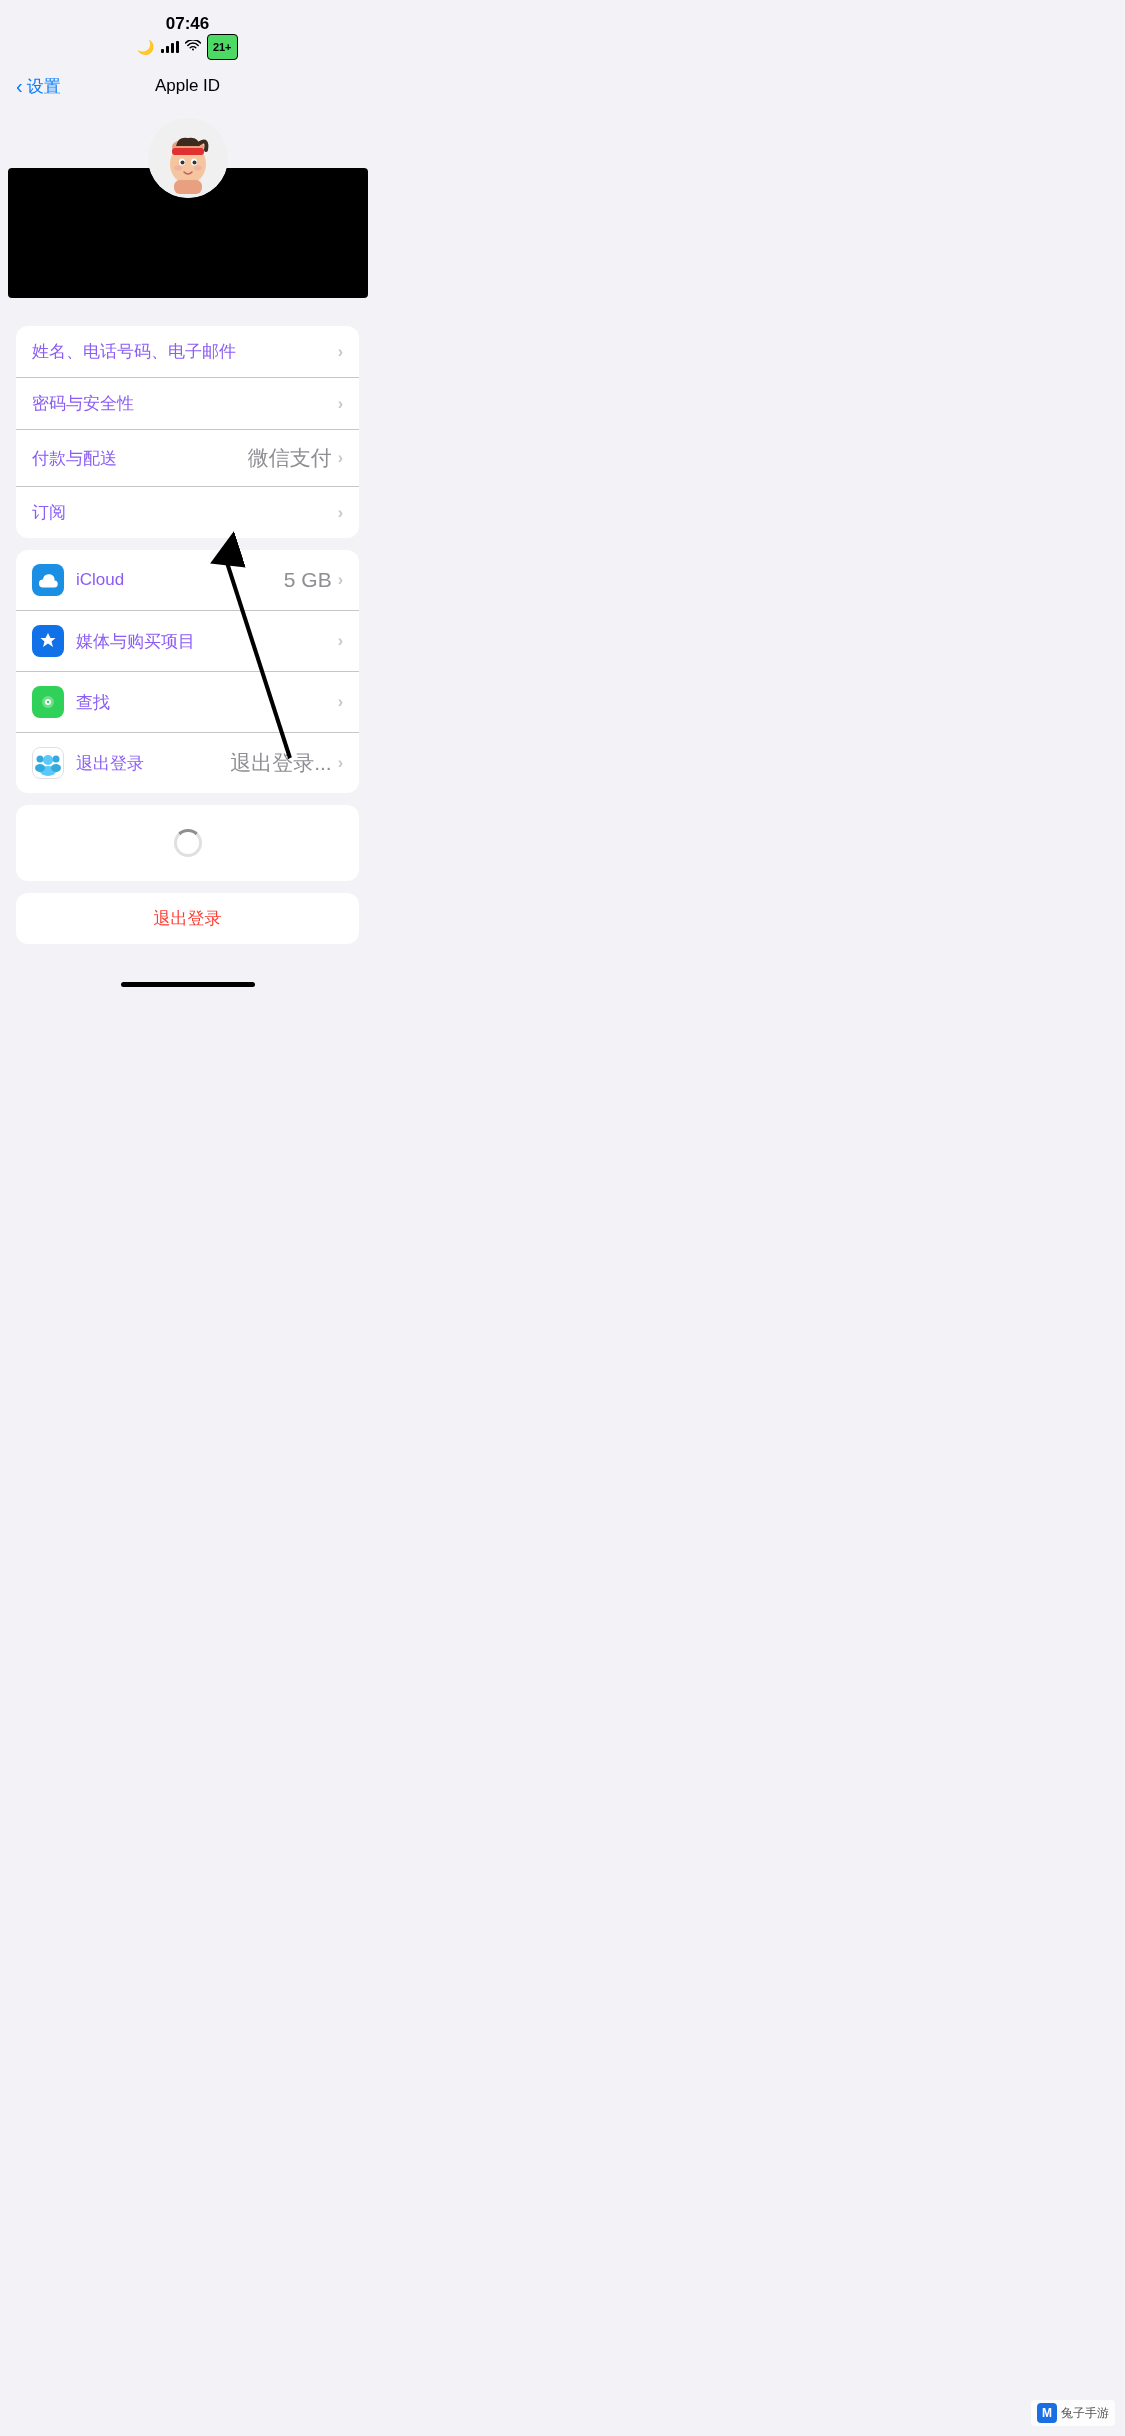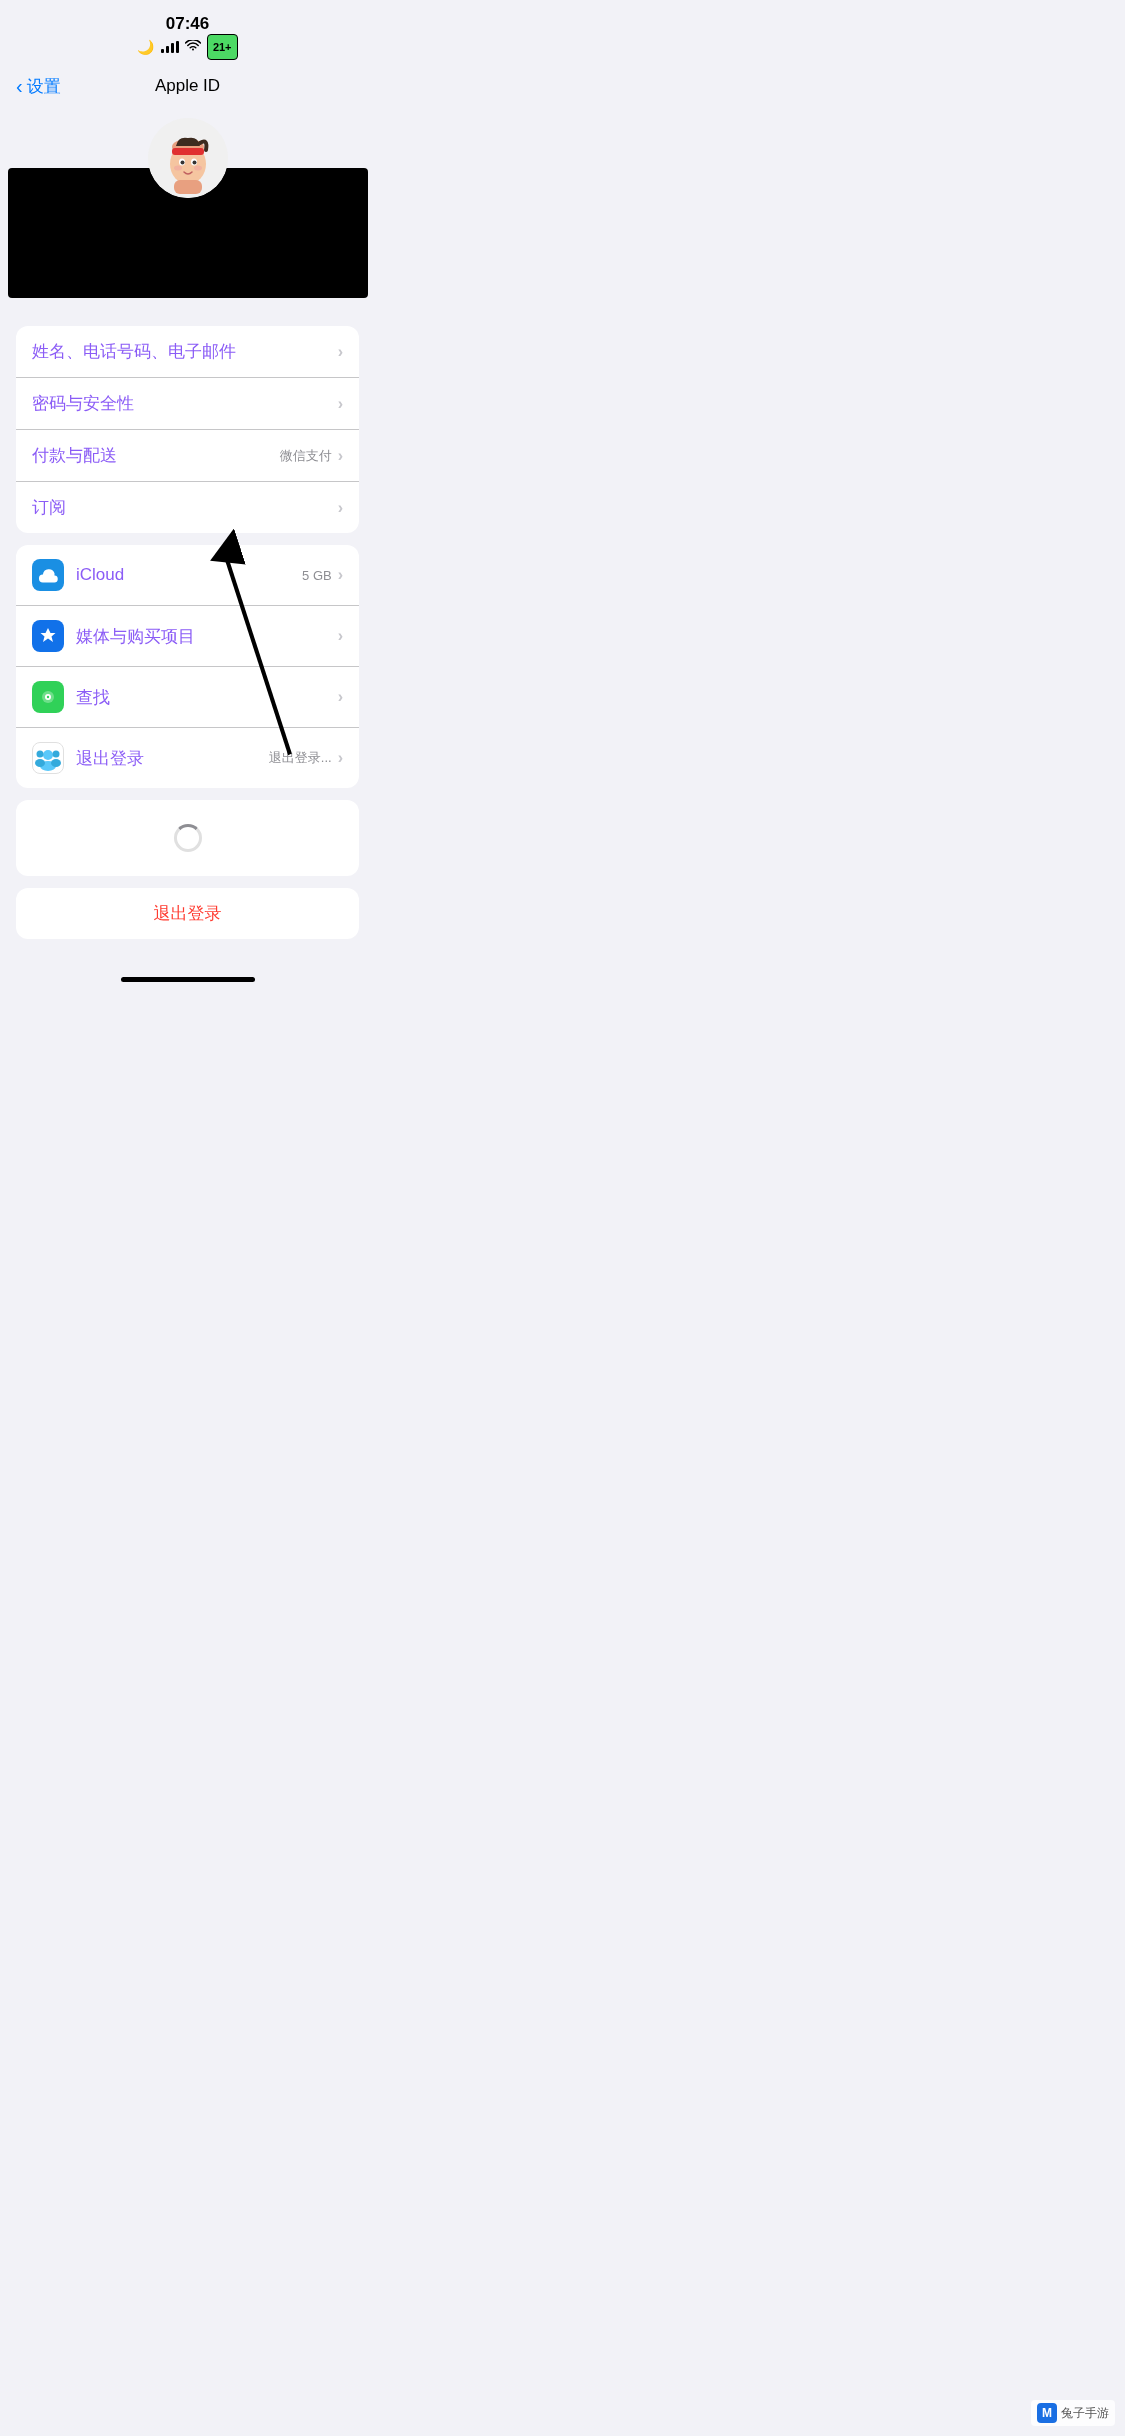--- a/index.html
+++ b/index.html
@@ -154,21 +154,21 @@
     .icon-appstore { background: #1171e9; }
     .icon-findmy { background: #30d158; }
     .icon-family { background: #fff; border: 0.5px solid #e0e0e0; }
 
     .settings-row-label {
       font-size: 17px;
       color: #8b5cf6;
       flex: 1;
     }
     .settings-row-value {
-      font-size: 13px;
+      font-size: 21px;
       color: #8e8e93;
       margin-right: 6px;
     }
     .chevron-right {
       color: #c7c7cc;
       font-size: 16px;
       font-weight: 600;
     }
 
     

